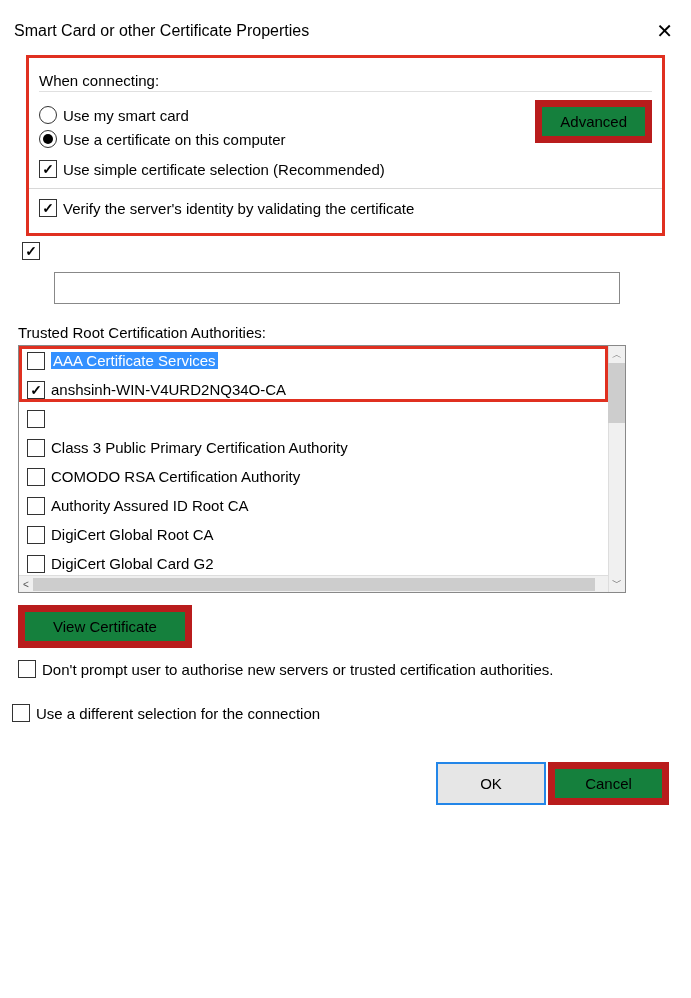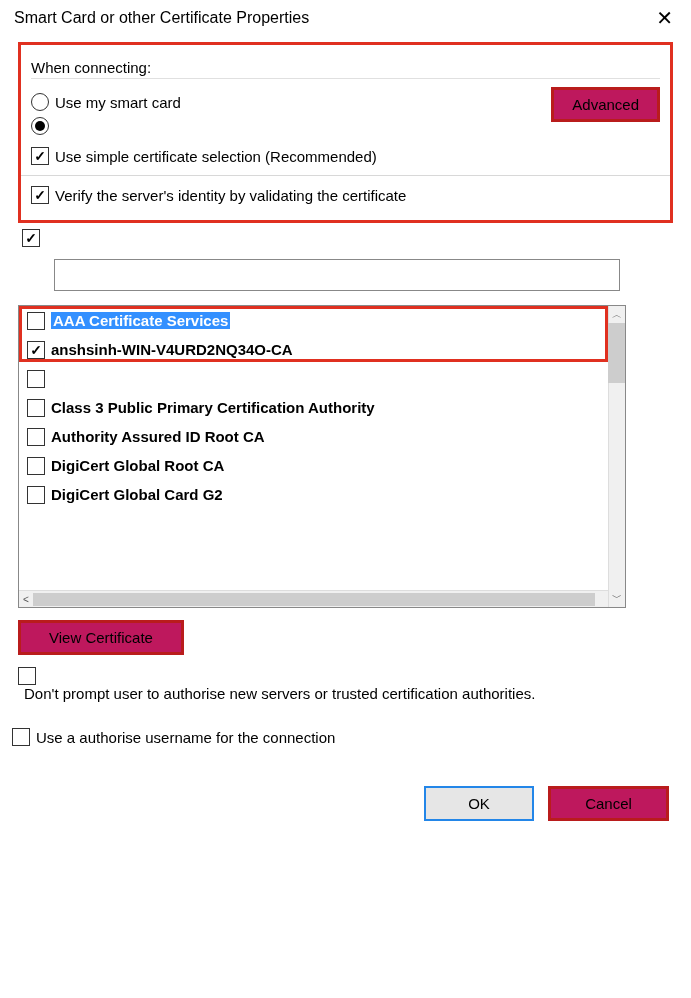--- a/index.html
+++ b/index.html
@@ -10,72 +10,72 @@
     background: #fff;
     color: #000;
     width: 691px;
     height: 998px;
     overflow: hidden;
   }
   .titlebar {
     display: flex;
     align-items: center;
     justify-content: space-between;
-    padding: 6px 12px 6px 14px;
+    padding: 19px 12px 6px 14px;
   }
   .titlebar-text { font-size: 16px; }
   .close-x { font-size: 20px; font-weight: 300; padding: 0 6px; cursor: default; }
   .content { padding: 0 18px 18px 18px; }
-  .highlight-box { border: 3px solid #e03020; margin: 6px 0; padding: 8px 10px 10px 10px; }
+  .highlight-box { border: 3px solid #e03020; margin: 6px 8px; padding: 8px 10px 10px 10px; }
   .section-head { font-size: 15px; margin: 6px 0 8px 0; border-bottom:1px solid #e0e0e0; padding-bottom:2px;}
   .row { display: flex; align-items: center; margin: 6px 0; }
   .row label { margin-left: 6px; }
   .radio, .check {
     width: 18px; height: 18px; display:inline-flex; align-items:center; justify-content:center;
     border: 1.5px solid #333; background:#fff; cursor:default;
   }
   .radio { border-radius: 50%; }
   .radio.selected::after { content:""; width:10px; height:10px; border-radius:50%; background:#000; }
   .check.checked::after { content:"✓"; font-size:14px; line-height:1; font-weight:bold; color:#000; }
   .btn {
-    background: #be185d; border:3px solid #b91c1c; padding:6px 18px; font-size:15px;
+    background: #15803d; border:7px solid #b91c1c; padding:6px 18px; font-size:15px;
     font-family:inherit; cursor:default;
   }
   .btn.primary { border:2px solid #2386e8; background:#e6e6e6; }
   hr.sep { border:none; border-top:1px solid #d8d8d8; margin:10px -10px; }
   .text-input {
     width: 566px; height: 32px; border:1px solid #888; margin: 6px 0 14px 36px; font-size:15px; padding:2px 6px;
   }
   .list-label { margin: 6px 0 4px 0; }
   .listbox-wrap { position:relative; border:1px solid #888; width: 608px; }
   .list-highlight {
     position:absolute; top:0; left:0; right:17px; height:56px;
     border:3px solid #e03020; pointer-events:none; z-index:5;
   }
-  .listbox { position:relative; height: 284px; overflow:hidden;font-weight:bold; }
+  .listbox { position:relative; height: 229px; overflow:hidden; }
   .ca-row { display:flex; align-items:center; padding:4px 8px; height:29px; }
   .ca-row .check { margin-right:6px; }
   .ca-label { font-size:15px; white-space:nowrap; }
   .ca-label.sel { background:#3390ff; color:#fff; padding:0 2px; }
   .vscroll {
     position:absolute; right:0; top:0; bottom:0; width:17px; background:#f0f0f0;
     display:flex; flex-direction:column; justify-content:space-between; align-items:center;
     border-left:1px solid #ddd;
   }
   .vscroll .thumb { position:absolute; top:17px; right:0; width:17px; height:60px; background:#cdcdcd; }
   .arrow { font-size:10px; color:#555; padding:2px 0; }
   .hscroll {
     height:17px; background:#f0f0f0; display:flex; justify-content:space-between; align-items:center;
     border-top:1px solid #ddd; padding:0 4px;
   }
   .hscroll .track { flex:1; height:13px; background:#cdcdcd; margin:0 20px 0 4px;}
   .view-cert-row { display:flex; justify-content:flex-start; margin:12px 0 10px 0; }
-  .footer-row { display:flex; justify-content:flex-end; gap:14px; margin-top:40px; padding-right:4px;}
+  .footer-row { display:flex; justify-content:flex-end; gap:2px; margin-top:40px; padding-right:4px;}
   .advanced-row{ display:flex; justify-content:space-between; align-items:flex-start;}
-  .multiline { display:flex; align-items:flex-start; margin:6px 0 18px 0;flex-direction:column;}
+  .multiline { display:flex; align-items:flex-end; margin:6px 0 18px 0;}
   .multiline .check{ margin-top:2px;}
   .multiline label{ margin-left:6px; max-width:560px;}
 </style>
 </head>
 <body>
 
 <div class="titlebar">
   <span class="titlebar-text">Smart Card or other Certificate Properties</span>
   <span class="close-x">✕</span>
 </div>
@@ -86,20 +86,21 @@
     <div class="section-head">When connecting:</div>
 
     <div class="advanced-row">
       <div>
         <div class="row">
           <span class="radio"></span>
           <label>Use my smart card</label>
         </div>
         <div class="row">
           <span class="radio selected"></span>
+          <label>Use a certificate on this computer</label>
         </div>
       </div>
       <button class="btn">Advanced</button>
     </div>
 
     <div class="row">
       <span class="check checked"></span>
       <label>Use simple certificate selection (Recommended)</label>
     </div>
 
@@ -109,38 +110,43 @@
       <span class="check checked"></span>
       <label>Verify the server's identity by validating the certificate</label>
     </div>
   </div>
 
   <div class="row" style="margin-left:4px;">
     <span class="check checked"></span>
   </div>
   <input type="text" class="text-input" value="" style="">
 
+  <div class="list-label">Trusted Root Certification Authorities:</div>
 
   <div class="listbox-wrap">
     <div class="list-highlight"></div>
     <div class="listbox" id="ca-list">
         <div class="ca-row">
           <span class="check"></span>
           <span class="ca-label sel">AAA Certificate Services</span>
         </div>
         <div class="ca-row">
           <span class="check checked"></span>
           <span class="ca-label">anshsinh-WIN-V4URD2NQ34O-CA</span>
         </div>
         <div class="ca-row">
           <span class="check"></span>
         </div>
         <div class="ca-row">
           <span class="check"></span>
           <span class="ca-label">Class 3 Public Primary Certification Authority</span>
+        </div>
+        <div class="ca-row">
+          <span class="check"></span>
+          <span class="ca-label">COMODO RSA Certification Authority</span>
         </div>
         <div class="ca-row">
           <span class="check"></span>
           <span class="ca-label">Authority Assured ID Root CA</span>
         </div>
         <div class="ca-row">
           <span class="check"></span>
           <span class="ca-label">DigiCert Global Root CA</span>
         </div>
         <div class="ca-row">
@@ -164,21 +170,21 @@
     <button class="btn" style="padding:6px 28px;">View Certificate</button>
   </div>
 
   <div class="multiline">
     <span class="check"></span>
     <label>Don't prompt user to authorise new servers or trusted certification authorities.</label>
   </div>
 
   <div class="row" style="margin-left:-6px; margin-top:26px;">
     <span class="check"></span>
-    <label>Use a authorise username for the connection</label>
+    <label>Use a different selection for the connection</label>
   </div>
 
   <div class="footer-row">
     <button class="btn primary" style="width:110px;">OK</button>
     <button class="btn" style="width:121px;">Cancel</button>
   </div>
 
 </div>
 
 </body></html>

